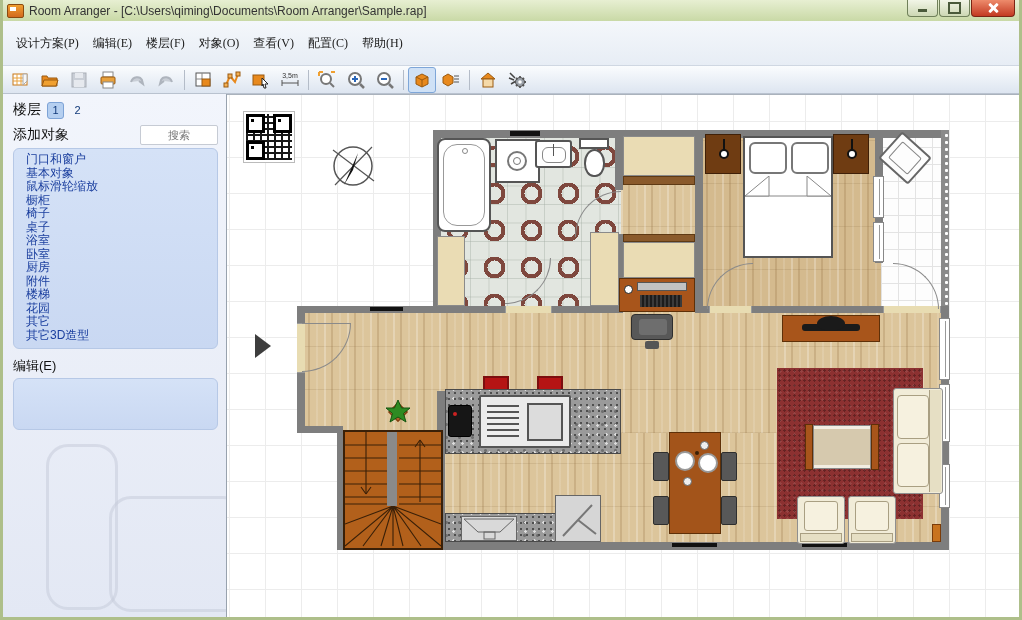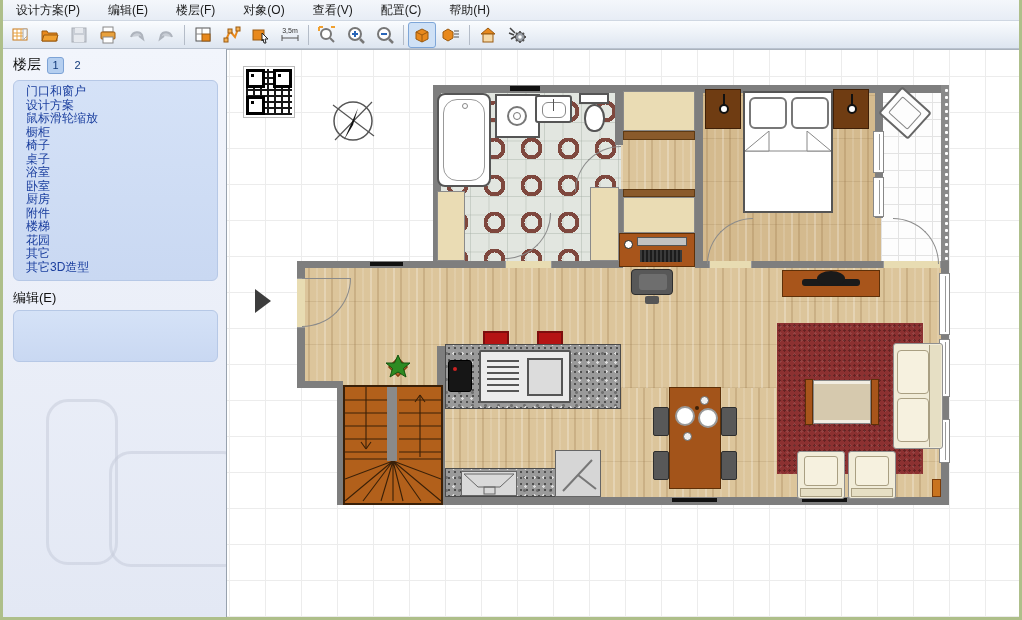--- a/index.html
+++ b/index.html
@@ -17,21 +17,21 @@
   .wbtn{width:29px;height:17px;border:1px solid #70805a;border-top:none;border-radius:0 0 4px 4px;
         background:linear-gradient(#f4f7ea,#cdd8b4);display:flex;align-items:center;justify-content:center;}
   .wbtn.close{width:42px;background:linear-gradient(#f09070,#c33a22);border-color:#7c2414;}
   .glyph-min{width:9px;height:3px;background:#4a5a3a;margin-top:6px;}
   .glyph-max{width:9px;height:8px;border:2px solid #4a5a3a;}
   .glyph-x{position:relative;width:10px;height:10px;}
   .glyph-x:before,.glyph-x:after{content:"";position:absolute;left:4px;top:-1px;width:3px;height:12px;background:#fff;border-radius:1px;}
   .glyph-x:before{transform:rotate(45deg);} .glyph-x:after{transform:rotate(-45deg);}
   
   .menubar{height:20px;background:linear-gradient(#f4f7fb,#e7edf5);display:flex;align-items:center;
-           padding:0 6px;gap:14px;border-bottom:1px solid #cfd7e2;}
+           padding:12px 6px;gap:0;border-bottom:1px solid #cfd7e2;font-family:Liberation Serif, serif;}
   .menuitem{font-size:12px;color:#1a1a1a;padding:1px 7px;border-radius:2px;}
   
   .toolbar{height:27px;background:linear-gradient(#fafcfe,#dde5f0);display:flex;align-items:center;
            padding:0 4px;gap:1px;border-bottom:1px solid #b9c2cf;}
   .tbtn{width:26px;height:24px;display:flex;align-items:center;justify-content:center;border-radius:3px;border:1px solid transparent;}
   .tbtn.active{border:1px solid #7ea6d8;background:#cfe1f6;}
   .tsep{width:1px;height:20px;background:#b4bcc8;margin:0 3px;}
   .measure{display:flex;flex-direction:column;align-items:center;font-size:7px;color:#333;line-height:7px;}
   
   .main{flex:1;display:flex;min-height:0;}
@@ -87,20 +87,35 @@
     repeating-linear-gradient(90deg,#000 0 2px,rgba(255,255,255,.85) 2px 7px);}
   .finder{position:absolute;width:13px;height:13px;border:3px solid #000;background:#fff;}
   .finder:before{content:"";position:absolute;left:2px;top:2px;width:3px;height:3px;background:#000;}
   svg{display:block;}
 </style>
 </head>
 <body>
 
 <div id="win">
 
+  <div class="titlebar">
+    <div class="appicon"></div>
+    <div class="title-text">Room Arranger - [C:\Users\qiming\Documents\Room Arranger\Sample.rap]</div>
+    <div class="winbtns">
+      <div class="wbtn">
+          <div class="glyph-min"></div>
+        </div>
+      <div class="wbtn">
+          <div class="glyph-max"></div>
+        </div>
+      <div class="wbtn close">
+          <div class="glyph-x"></div>
+        </div>
+    </div>
+  </div>
 
   <div class="menubar">
     <span class="menuitem">设计方案(P)</span>
     <span class="menuitem">编辑(E)</span>
     <span class="menuitem">楼层(F)</span>
     <span class="menuitem">对象(O)</span>
     <span class="menuitem">查看(V)</span>
     <span class="menuitem">配置(C)</span>
     <span class="menuitem">帮助(H)</span>
   </div>
@@ -226,23 +241,27 @@
   </div>
 
   <div class="main">
 
     <div class="sidebar">
       <div class="sb-row">
         <span class="sb-h">楼层</span>
         <span class="floorbtn on">1</span>
         <span class="floorbtn">2</span>
       </div>
+      <div class="sb-row" style="margin-bottom:1px;">
+        <span class="sb-h">添加对象</span>
+        <input class="search" placeholder="搜索" style="">
+      </div>
       <div class="panel">
         <div class="lnk">门口和窗户</div>
-        <div class="lnk">设计方案</div>
+        <div class="lnk">基本对象</div>
         <div class="lnk">鼠标滑轮缩放</div>
         <div class="lnk">橱柜</div>
         <div class="lnk">椅子</div>
         <div class="lnk">桌子</div>
         <div class="lnk">浴室</div>
         <div class="lnk">卧室</div>
         <div class="lnk">厨房</div>
         <div class="lnk">附件</div>
         <div class="lnk">楼梯</div>
         <div class="lnk">花园</div>

